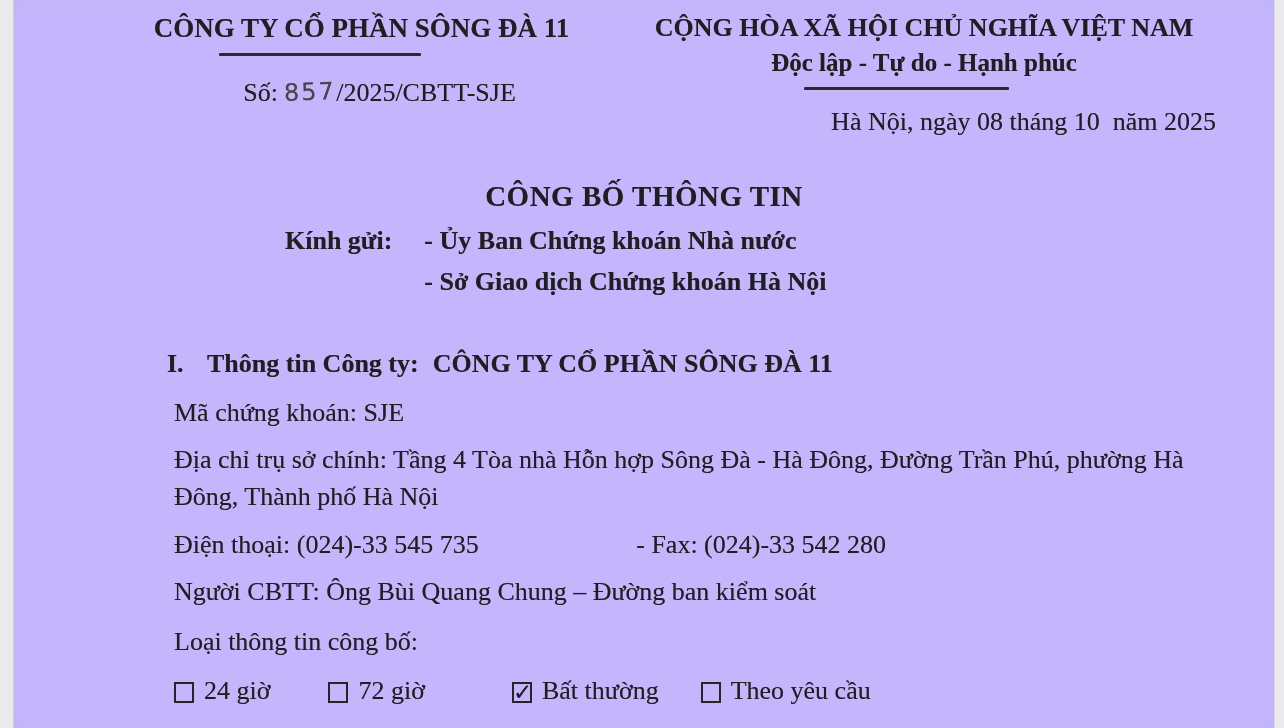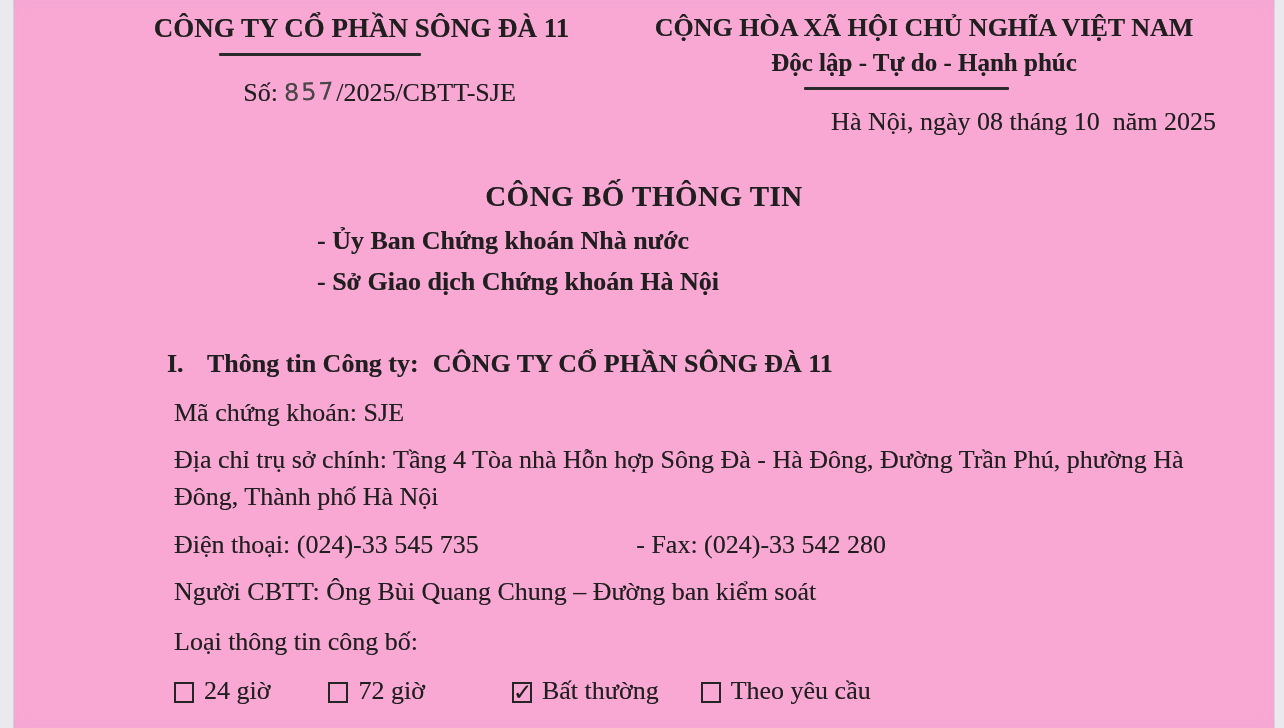--- a/index.html
+++ b/index.html
@@ -6,21 +6,21 @@
   body {
     width: 1284px; height: 728px;
     background: #e9e9ee;
     overflow: hidden;
     font-family: "Liberation Serif", "DejaVu Serif", serif;
     color: #1f1f1f;
   }
   .page {
     position: absolute;
     left: 13px; right: 9px; top: 0; bottom: 0;
-    background: #f9a8d4;
+    background: #c4b5fd;
     border-left: 1px solid #cfcfd8;
     border-right: 1px solid #d6d6de;
     box-shadow: inset 0 0 14px rgba(180,180,195,.12);
   }
   .scan-ink { text-shadow: 0 0 0.5px rgba(20,20,20,.45); }
 
   
   .header { display: flex; padding-top: 10px; }
   .h-left  { margin-left: 125px; width: 445px; text-align: center; }
   .h-right { margin-left: 40px;  width: 600px; text-align: center; }
@@ -114,20 +114,21 @@
       <div class="motto-1">CỘNG HÒA XÃ HỘI CHỦ NGHĨA VIỆT NAM</div>
       <div class="motto-2">Độc lập - Tự do - Hạnh phúc</div>
       <div class="rule rule-right"></div>
       <div class="date-line">Hà Nội, ngày 08 tháng 10  năm 2025</div>
     </div>
   </div>
 
   <div class="doc-title">CÔNG BỐ THÔNG TIN</div>
 
   <div class="kinh-gui">
+    <div class="kg-label">Kính gửi:</div>
     <div class="recipients">
       <div class="recipient">- Ủy Ban Chứng khoán Nhà nước</div>
       <div class="recipient">- Sở Giao dịch Chứng khoán Hà Nội</div>
     </div>
   </div>
 
   <div class="main">
     <div class="section-heading">
       <span class="numeral">I.</span><span>Thông tin Công ty:</span><span class="sec-company">CÔNG TY CỔ PHẦN SÔNG ĐÀ 11</span>
     </div>

